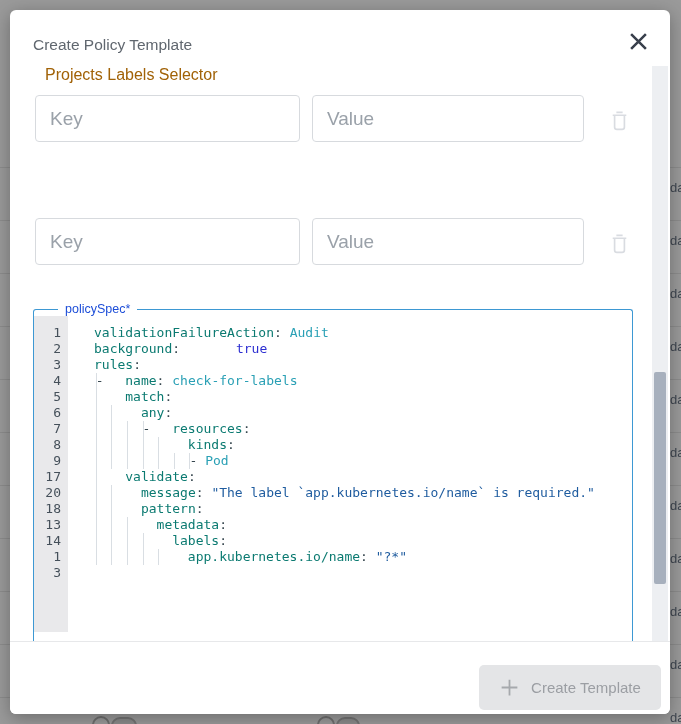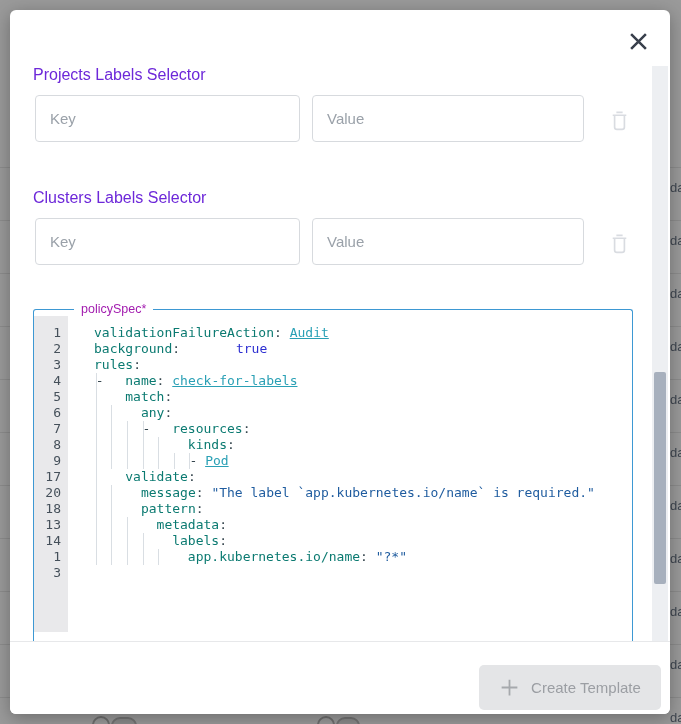--- a/index.html
+++ b/index.html
@@ -18,42 +18,42 @@
   .bshape-circle{position:absolute;width:18px;height:18px;border:2px solid #6f6f6f;
     border-radius:50%;background:transparent;box-sizing:border-box;}
   .bshape-pill{position:absolute;height:18px;border:2px solid #747474;background:#8b8b8b;
     border-radius:9px;box-sizing:border-box;}
   
   .modal{position:absolute;left:10px;top:10px;width:660px;height:704px;background:#fff;
     border-radius:6px;box-shadow:0 4px 18px rgba(0,0,0,.3);overflow:hidden;}
   .modal-title{position:absolute;left:23px;top:26px;font-size:15.5px;color:#60676f;}
   .close-btn{position:absolute;right:20px;top:21px;width:24px;height:24px;border:0;
     background:transparent;padding:0;cursor:pointer;}
-  .sec-heading{position:absolute;left:23px;font-size:16px;color:#6d28d9;}
+  .sec-heading{position:absolute;left:35px;font-size:16px;color:#a16207;}
   .inp{position:absolute;width:265px;height:47px;border:1px solid #d7dade;border-radius:4px;
-    padding:0 14px;font-size:15px;color:#333;box-sizing:border-box;outline:none;
+    padding:0 14px;font-size:19px;color:#333;box-sizing:border-box;outline:none;
     font-family:"Liberation Sans",sans-serif;background:#fff;}
   .inp::placeholder{color:#9aa1a9;}
   .trash-btn{position:absolute;left:594px;width:30px;height:30px;border:0;background:transparent;
     padding:0;cursor:pointer;}
   
   .editor{position:absolute;left:23px;top:292px;width:600px;height:339px;margin:0;padding:0;
     border:1px solid var(--accent);border-bottom:none;border-radius:3px 3px 0 0;box-sizing:border-box;}
-  .editor legend{margin-left:40px;padding:0 7px;font-size:12.5px;color:#a21caf;}
+  .editor legend{margin-left:24px;padding:0 7px;font-size:12.5px;color:#1d4ed8;}
   .editor-inner{display:flex;height:316px;overflow:hidden;
     font-family:"DejaVu Sans Mono",monospace;font-size:13px;line-height:16px;}
   .gutter{width:34px;flex:none;background:#e9e9eb;color:#45505a;text-align:right;
     padding:9px 7px 0 0;box-sizing:border-box;}
   .ln{height:16px;}
   .codecol{flex:1;padding:9px 0 0 12px;white-space:pre;color:#37474f;overflow:hidden;}
   .cl{height:16px;}
   .ind{display:inline-block;width:2ch;}
   .gd{box-shadow:inset 1px 0 0 #d9dee3;}
   .t-key{color:var(--ckey);margin-left:14px;}
-  .t-val{color:var(--cval);text-decoration:underline;}
+  .t-val{color:var(--cval);}
   .t-atom{color:var(--catom);margin-left:48px;}
   .t-str{color:var(--cstr);}
   .t-pln{color:#37474f;}
   
   .sb-track{position:absolute;left:642px;top:56px;width:16px;height:575px;background:#edeff2;}
   .sb-thumb{position:absolute;left:2px;top:306px;width:12px;height:212px;background:var(--thumb);
     border-radius:2px;}
   
   .footer{position:absolute;left:0;top:631px;width:660px;height:73px;background:#fff;
     border-top:1px solid #e7e8ea;box-sizing:border-box;text-decoration:underline;}
@@ -88,20 +88,21 @@
     <div class="bcell" style="top: 551px;">da</div>
     <div class="brow" style="top: 591px;"></div>
     <div class="bcell" style="top: 604px;">da</div>
     <div class="brow" style="top: 644px;"></div>
     <div class="bcell" style="top: 657px;">da</div>
     <div class="brow" style="top: 697px;"></div>
     <div class="bcell" style="top: 710px;">da</div>
   </div>
 
 <div class="modal">
+  <div class="modal-title">Create Policy Template</div>
 
   <button class="close-btn">
     <span>
       <svg width="19" height="19" viewBox="0 0 18 18">
         <path d="M2 2 L16 16 M16 2 L2 16" stroke="#3a414d" stroke-width="2.4" fill="none"></path>
       </svg>
     </span>
   </button>
 
   <div class="sec-heading" style="top:56px;">Projects Labels Selector</div>
@@ -110,21 +111,20 @@
   <button class="trash-btn" style="top:97px;">
     <span>
       <svg width="21" height="23" viewBox="0 0 20 22" fill="none" stroke="#d9dce1" stroke-width="1.6">
         <path d="M7 3.2 h6"></path>
           <path d="M3.5 6 h13"></path>
         <path d="M5.3 6 v11.2 a2.3 2.3 0 0 0 2.3 2.3 h4.8 a2.3 2.3 0 0 0 2.3 -2.3 V6"></path>
       </svg>
     </span>
   </button>
 
-  <div class="sec-heading" style="top:179px;">Clusters Labels Selector</div>
   <input class="inp" style="left: 25px; top: 208px;" type="text" placeholder="Key">
   <input class="inp" style="left: 302px; top: 208px; width: 272px;" type="text" placeholder="Value">
   <button class="trash-btn" style="top:220px;">
     <span>
       <svg width="21" height="23" viewBox="0 0 20 22" fill="none" stroke="#d9dce1" stroke-width="1.6">
         <path d="M7 3.2 h6"></path>
           <path d="M3.5 6 h13"></path>
         <path d="M5.3 6 v11.2 a2.3 2.3 0 0 0 2.3 2.3 h4.8 a2.3 2.3 0 0 0 2.3 -2.3 V6"></path>
       </svg>
     </span>

